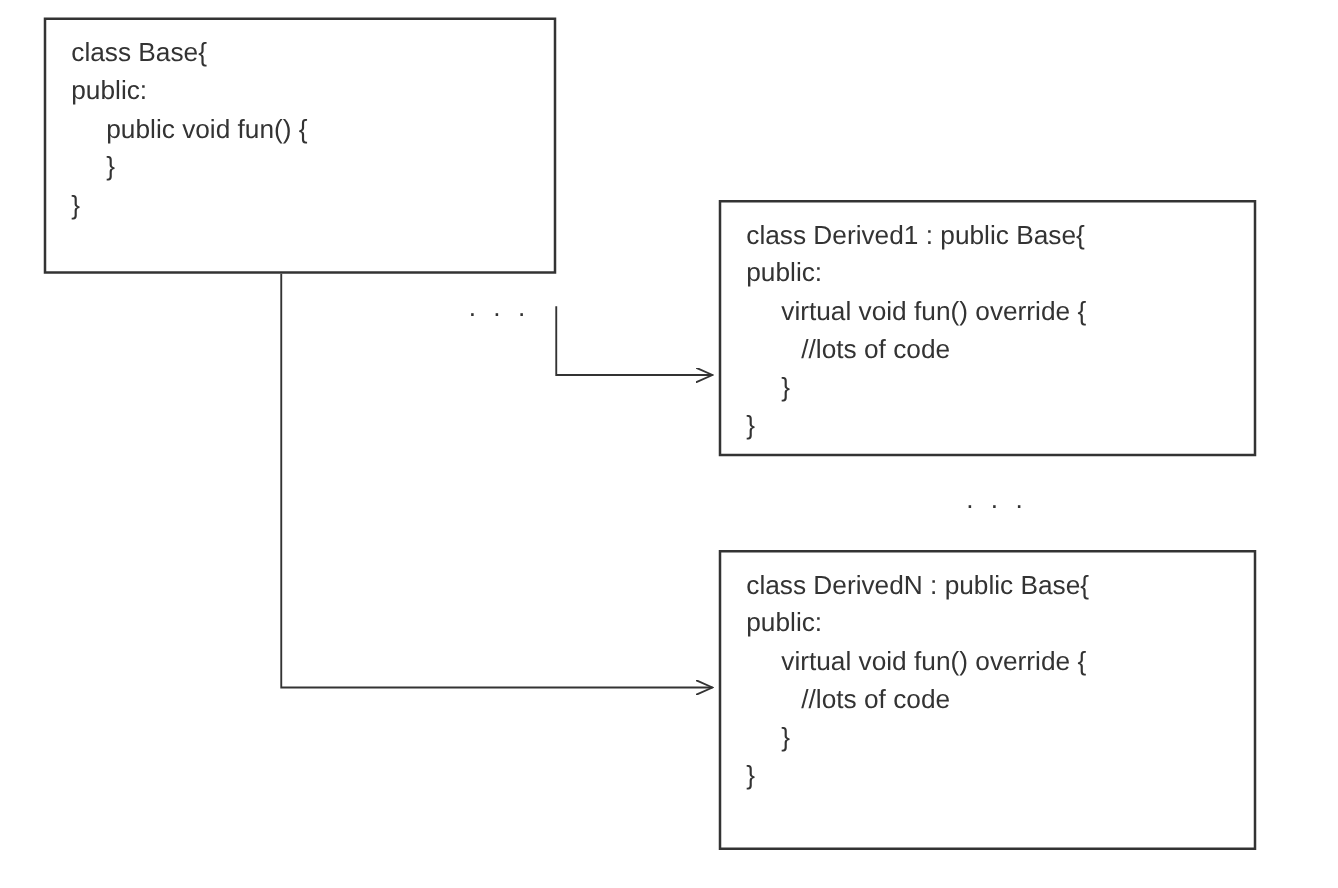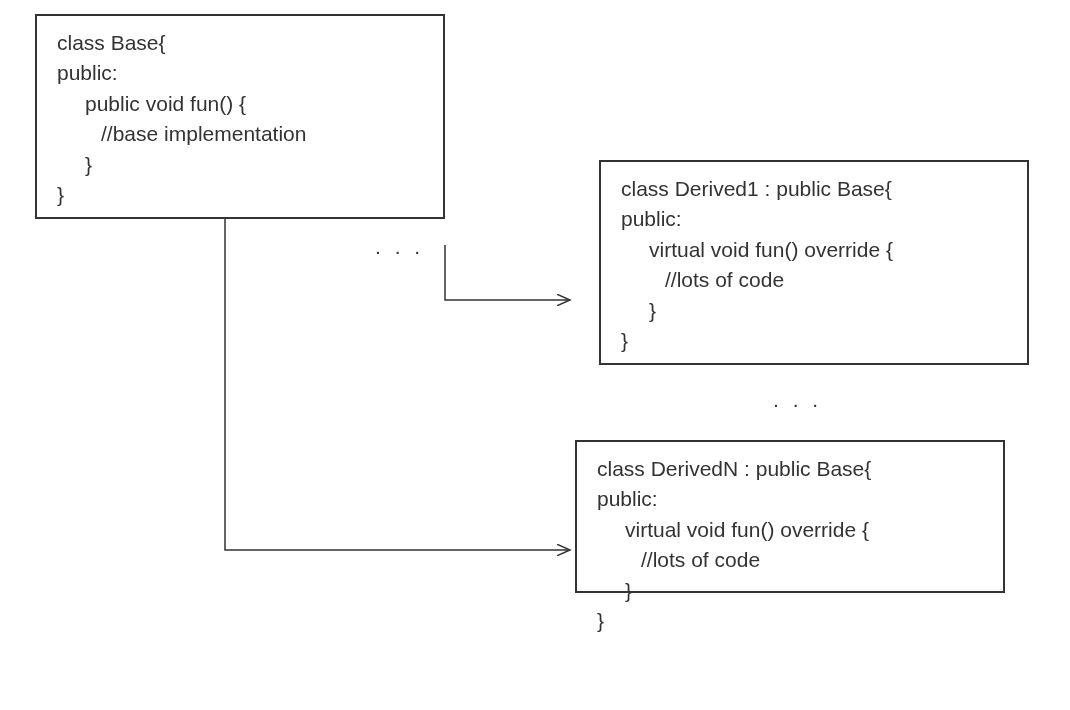--- a/index.html
+++ b/index.html
@@ -37,39 +37,38 @@
       pointer-events: none;
     }
   </style>
 </head>
 <body>
 
 <div class="box" style="left:35px; top:14px; width:410px; height:205px;">
   <div class="code-line1">class Base{</div>
   <div class="code-line1">public:</div>
   <div class="code-line2">public void fun() {</div>
-  <div class="code-line3">//base implementation</div>
   <div class="code-line2">}</div>
   <div class="code-line1">}</div>
 </div>
 
 <div class="ellipsis" style="left:375px; top:235px;">. . .</div>
 
-<div class="box" style="left:575px; top:160px; width:430px; height:205px;margin-left:24px;">
+<div class="box" style="left:575px; top:160px; width:430px; height:205px;">
   <div class="code-line1">class Derived1 : public Base{</div>
   <div class="code-line1">public:</div>
   <div class="code-line2">virtual void fun() override {</div>
   <div class="code-line3">//lots of code</div>
   <div class="code-line2">}</div>
   <div class="code-line1">}</div>
 </div>
 
 <div class="ellipsis" style="left:773px; top:388px;">. . .</div>
 
-<div class="box" style="left:575px; top:440px; width:430px; height:153px;">
+<div class="box" style="left:575px; top:440px; width:430px; height:240px;">
   <div class="code-line1">class DerivedN : public Base{</div>
   <div class="code-line1">public:</div>
   <div class="code-line2">virtual void fun() override {</div>
   <div class="code-line3">//lots of code</div>
   <div class="code-line2">}</div>
   <div class="code-line1">}</div>
 </div>
 
 <svg width="1070" height="710">
   <defs>

